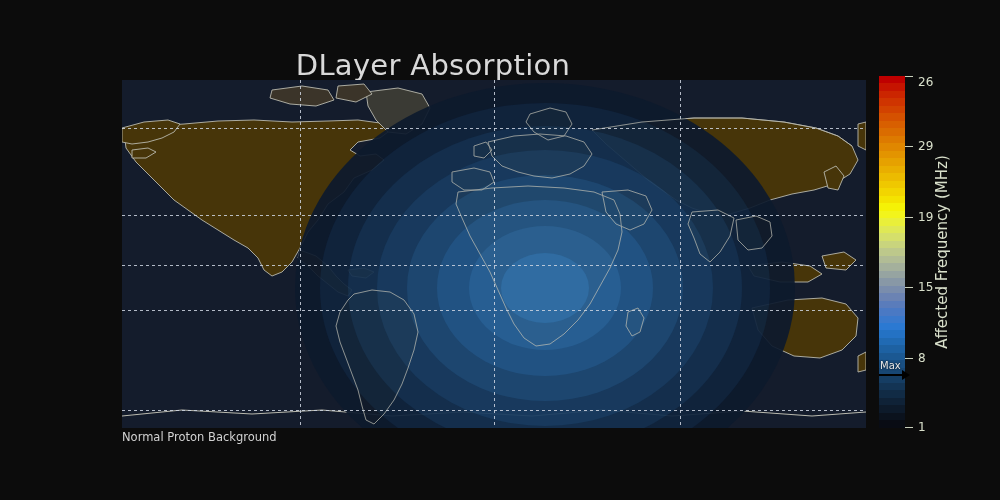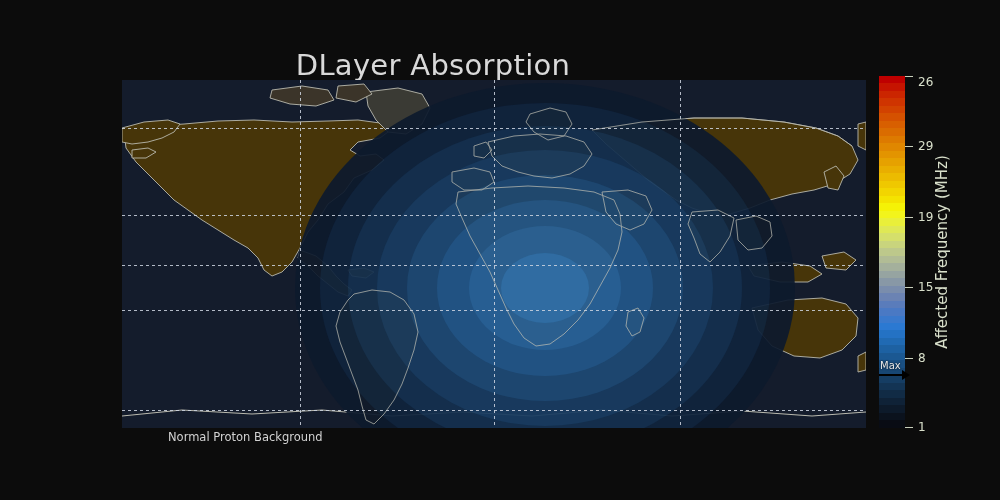--- a/index.html
+++ b/index.html
@@ -70,21 +70,21 @@
     position:absolute;left:0;top:12px;width:24px;height:2px;background:#000;
   }
   .maxmark .arw:after{
     content:"";position:absolute;right:-7px;top:-4px;
     border-left:8px solid #000;border-top:5px solid transparent;
     border-bottom:5px solid transparent;
   }
 
   
   .note{
-    position:absolute;left:122px;color:#d2d2d2;font-size:11.5px;white-space:nowrap;margin-left:46px;
+    position:absolute;left:122px;color:#d2d2d2;font-size:11.5px;white-space:nowrap;
   }
   .note.n1{top:430px;}
   .note.n2{top:445px;}
   .stamp{
     position:absolute;right:142px;top:434px;color:#d2d2d2;font-size:11.5px;
     white-space:nowrap;
   }
   .credit{
     position:absolute;left:10px;top:478px;color:#cfcfcf;font-size:11.5px;
     font-style:italic;white-space:nowrap;

